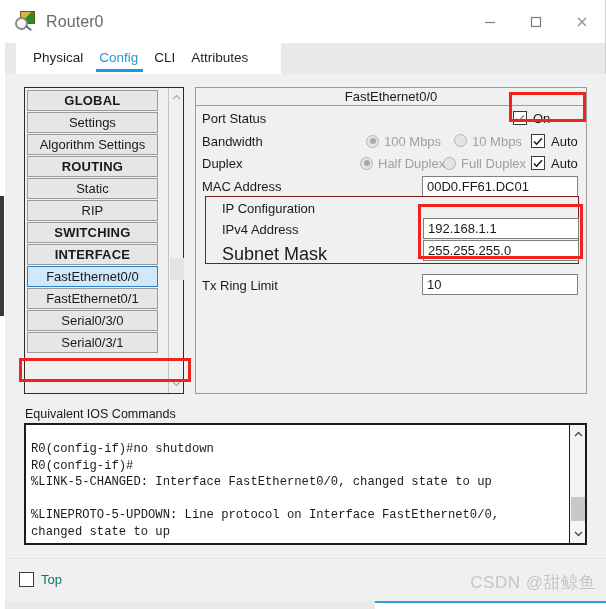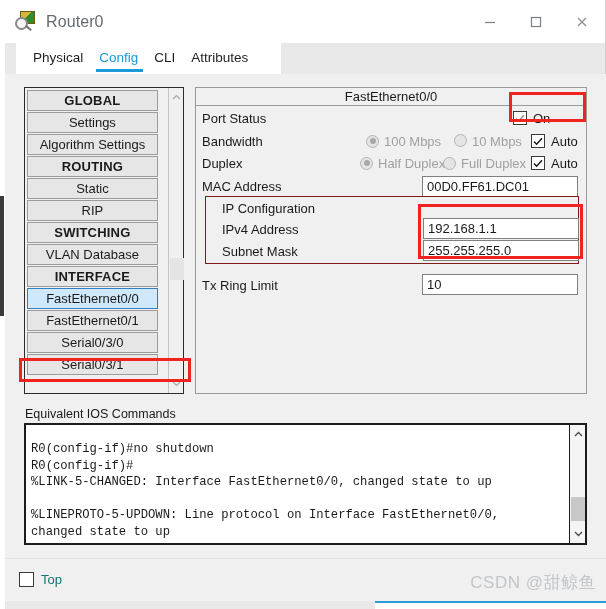--- a/index.html
+++ b/index.html
@@ -414,21 +414,20 @@
 
       <div class="sidebar-wrap">
         <div class="sidebar-list">
           <div class="side-item header">GLOBAL</div>
           <div class="side-item">Settings</div>
           <div class="side-item">Algorithm Settings</div>
           <div class="side-item header">ROUTING</div>
           <div class="side-item">Static</div>
           <div class="side-item">RIP</div>
           <div class="side-item header">SWITCHING</div>
-          <div class="side-item">VLAN Database</div>
           <div class="side-item header">INTERFACE</div>
           <div class="side-item selected">FastEthernet0/0</div>
           <div class="side-item">FastEthernet0/1</div>
           <div class="side-item">Serial0/3/0</div>
           <div class="side-item">Serial0/3/1</div>
         </div>
         <div class="side-scroll">
           <div class="sb-arrow up">
             <svg width="9" height="6" viewBox="0 0 9 6">
                 <path d="M1 5 L4.5 1.5 L8 5" stroke="#a8a8a8" stroke-width="1.2" fill="none"></path>
@@ -500,21 +499,21 @@
 
         <div class="row" style="height:24px;text-align:right;">
           <span class="row-label">MAC Address</span>
           <span class="field" style="position:absolute; left:226px; width:156px;">00D0.FF61.DC01</span>
         </div>
 
         <div class="ipgroup">
           <div style="position:absolute; left:16px; top:4px; font-size:13px; color:#1a1a1a;">IP Configuration</div>
           <div style="position:absolute; left:16px; top:25px; font-size:13px; color:#1a1a1a;">IPv4 Address</div>
           <div class="field" style="position:absolute; left:217px; top:21px; width:156px;">192.168.1.1</div>
-          <div style="position:absolute; left:16px; top:47px; font-size:13px; color:#1a1a1a;">Subnet Mask</div>
+          <div style="position:absolute; left:16px; top:47px; font-size:18px; color:#1a1a1a;">Subnet Mask</div>
           <div class="field" style="position:absolute; left:217px; top:43px; width:156px;">255.255.255.0</div>
         </div>
 
         <div style="position:absolute; left:6px; top:190px; font-size:13px; color:#1a1a1a;">Tx Ring Limit</div>
         <div class="field" style="position:absolute; left:226px; top:186px; width:156px;">10</div>
 
         <div class="redbox" style="left:313px; top:4px; width:77px; height:30px;"></div>
 
         <div class="redbox" style="left:222px; top:116px; width:165px; height:55px;"></div>
       </div>

